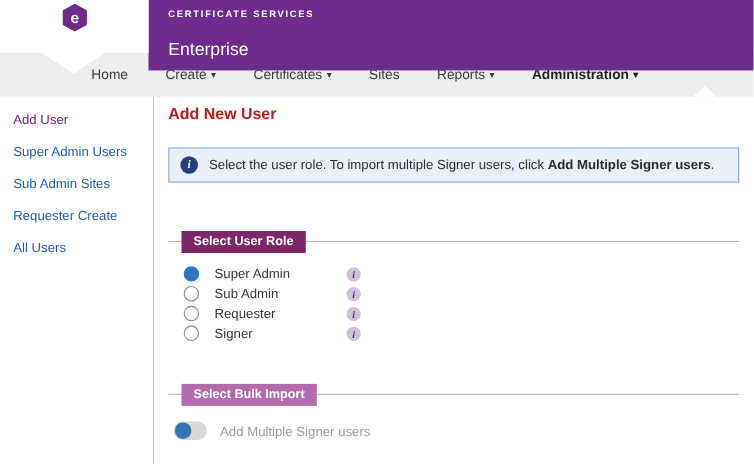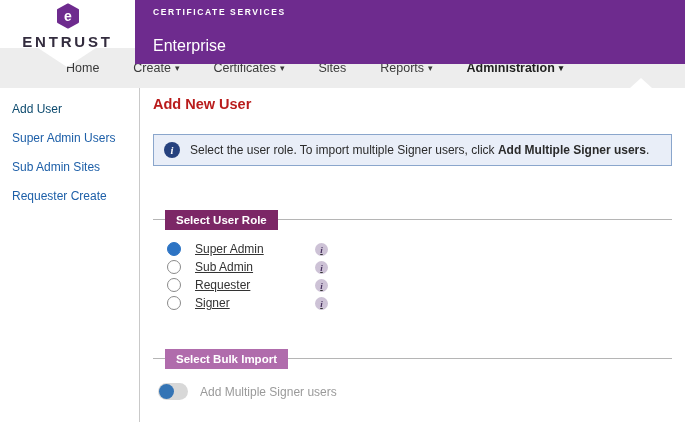--- a/index.html
+++ b/index.html
@@ -30,38 +30,38 @@
   .logo-text { font-size:15px; font-weight:bold; letter-spacing:2.8px; color:#332c3e; margin-top:1px; }
   .logo-chevron {
     position:absolute; top:48px; left:38px; width:0; height:0; z-index:5;
     border-left:29px solid transparent; border-right:29px solid transparent;
     border-top:19px solid #ffffff;
   }
 
   
   .nav {
     position:absolute; top:48px; left:0; width:685px; height:40px;
-    background:#ededed; display:flex; align-items:center; padding-left:66px; z-index:2;
+    background:#ededed; display:flex; align-items:center; padding-left:83px; z-index:2;
   }
   .nav-item { font-size:12.5px; color:#3a3a3a; text-decoration:none; margin-right:34px; white-space:nowrap; cursor:pointer; }
   .nav-item.active { font-weight:bold; color:#1f1f1f; }
   .nav-caret { font-size:9px; margin-left:4px; position:relative; top:-1px; }
   .nav-pointer {
     position:absolute; top:78px; left:630px; width:0; height:0; z-index:4;
     border-left:11px solid transparent; border-right:11px solid transparent;
     border-bottom:10px solid #ffffff;
   }
 
   
   .sidebar {
     position:absolute; top:88px; left:0; width:140px; bottom:0;
     background:#fff; border-right:1px solid #c9c9c9; padding-top:7px;
   }
   .side-item { display:block; padding:7px 12px 8px 12px; font-size:12px; color:#1d5fa8; text-decoration:none; cursor:pointer; }
-  .side-item.active { color:#0c4a6e; cursor:default; }
+  .side-item.active { color:#701a75; cursor:default; }
 
   
   .main { position:absolute; top:88px; left:141px; right:0; bottom:0; background:#fff; padding:8px 13px 0 12px; }
   .page-title { font-size:14.5px; font-weight:bold; color:#b91c1c; height:16px; margin-bottom:22px; }
 
   .alert {
     display:flex; align-items:center; gap:10px;
     background:#e9eef8; border:1px solid #8aa6cc;
     padding:7px 10px; height:32px; font-size:12px; color:#2b2b2b;
   }
@@ -77,21 +77,21 @@
   .fieldset-role { margin-top:53px; padding:22px 0 12px 0; }
   .fieldset-bulk { margin-top:32px; padding:24px 0 12px 0; }
   .legend {
     position:absolute; top:-10px; left:12px;
     color:#fff; font-size:11.5px; font-weight:bold;
     padding:4px 11px; line-height:12px; white-space:nowrap;
   }
   .legend-dark { background:#7c2766; }
   .legend-light { background:#b06cac; }
 
-  .radio-row { display:flex; align-items:flex-end; height:14px; margin:0 0 4px 14px;text-decoration:underline; }
+  .radio-row { display:flex; align-items:flex-end; height:14px; margin:0 0 4px 14px; }
   .radio {
     width:14px; height:14px; border-radius:50%;
     border:1px solid #8a8a8a; background:#fff; cursor:pointer; flex:0 0 auto;
   }
   .radio.selected { background:#2d74c4; border-color:#2d74c4; }
   .radio-label { font-size:12px; color:#333; margin-left:14px; width:120px; cursor:pointer; }
   .info-icon {
     width:13px; height:13px; border-radius:50%; flex:0 0 auto;
     background:#cdc2d6; color:#45305c; font-size:9px; font-weight:bold; font-style:italic;
     font-family:"Liberation Serif", serif;
@@ -117,21 +117,20 @@
     <div class="brand-line1">CERTIFICATE SERVICES</div>
     <div class="brand-line2">Enterprise</div>
   </div>
   <a class="logo">
     <span>
       <svg width="24" height="26" viewBox="0 0 24 26">
         <polygon points="12,1.5 22,7 22,19 12,24.5 2,19 2,7" fill="#6e2b8e" stroke="#6e2b8e" stroke-width="2" stroke-linejoin="round"></polygon>
         <text x="12" y="17.5" font-size="14" font-weight="bold" fill="#ffffff" text-anchor="middle" font-family="Liberation Sans, sans-serif">e</text>
       </svg>
     </span>
-    <span class="logo-text">ENTRUST</span>
   </a>
 </div>
 <div class="logo-chevron"></div>
 
 <nav class="nav">
   <a class="nav-item">
     <span>Home</span>
   </a>
   <a class="nav-item">
     <span>Create</span><span class="nav-caret">▾</span>
@@ -149,20 +148,21 @@
     <span>Administration</span><span class="nav-caret">▾</span>
   </a>
 </nav>
 <div class="nav-pointer"></div>
 
 <aside class="sidebar">
   <a class="side-item active">Add User</a>
   <a class="side-item">Super Admin Users</a>
   <a class="side-item">Sub Admin Sites</a>
   <a class="side-item">Requester Create</a>
+  <a class="side-item">All Users</a>
 </aside>
 
 <main class="main">
   <h1 class="page-title">Add New User</h1>
 
   <div class="alert">
     <span class="alert-icon">i</span>
     <span><span>Select the user role. To import multiple Signer users, click </span><span class="alert-emphasis">Add Multiple Signer users</span><span>.</span></span>
   </div>
 

